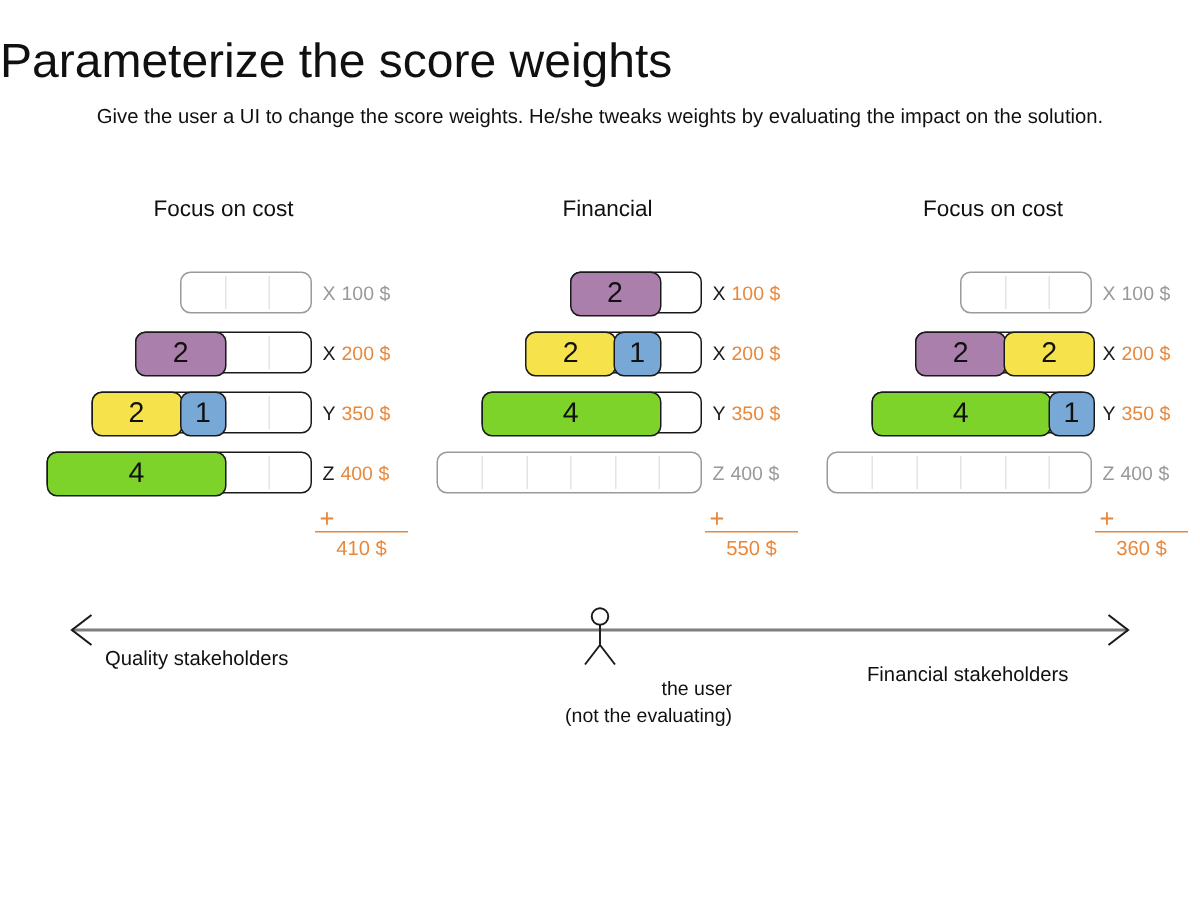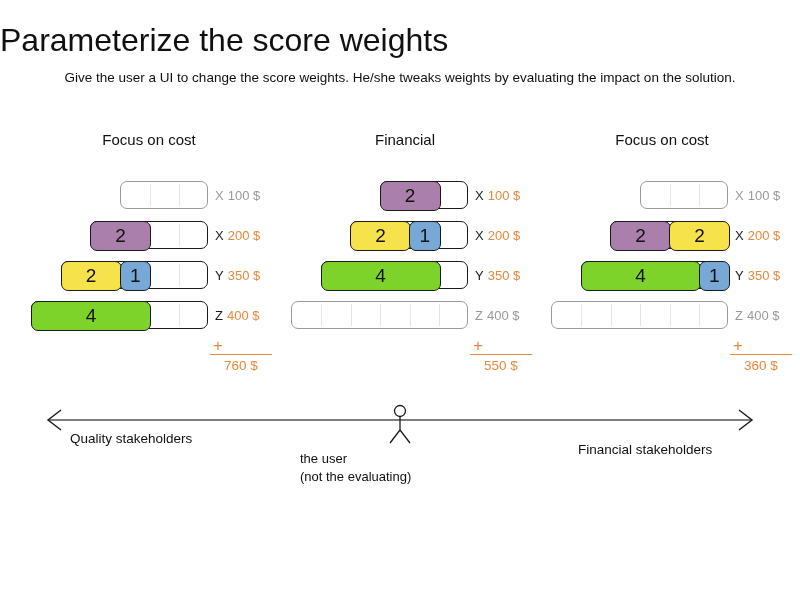--- a/index.html
+++ b/index.html
@@ -21,21 +21,21 @@
   }
   .row-label{position:absolute;display:flex;align-items:center;gap:4px;font-size:13px;white-space:nowrap;}
   .row-label .letter{color:#1a1a1a;}
   .row-label .price{color:var(--orange);}
   .row-label.muted .letter,.row-label.muted .price{color:var(--muted);}
   .total{position:absolute;width:62px;color:var(--orange);}
   .total .plus{font-size:17px;line-height:15px;margin-left:3px;}
   .total .line{border-top:1.5px solid var(--orange);margin-top:1px;}
   .total .amount{text-align:center;font-size:13.5px;margin-top:3px;}
   .axis-label{position:absolute;font-size:13.5px;color:#101010;white-space:nowrap;text-align:right;}
-  .user-label{position:absolute;left:300px;width:200px;text-align:left;font-size:13px;color:#101010;}
+  .user-label{position:absolute;left:288px;width:200px;text-align:right;font-size:13px;color:#101010;}
   #axis-svg{position:absolute;left:0;top:398px;}
 </style>
 </head>
 <body style="--orange: #e8883c; --muted: #999999;">
 
 <div class="title">Parameterize the score weights</div>
 <div class="subtitle">Give the user a UI to change the score weights. He/she tweaks weights by evaluating the impact on the solution.</div>
 
 <div id="panels">
     <div class="panel-title" style="left: 39px;">Focus on cost</div>
@@ -77,21 +77,21 @@
       <div class="divider" style="left: 147px;"></div>
       <div class="segment" style="left: -1px; top: -1px; width: 120px; height: 30px; background: rgb(126, 211, 43);">4</div>
     </div>
     <div class="row-label" style="left: 215px; top: 301px; height: 28px;">
       <div class="letter">Z</div>
       <div class="price">400 $</div>
     </div>
     <div class="total" style="left: 210px; top: 338px;">
       <div class="plus">+</div>
       <div class="line"></div>
-      <div class="amount">760 $</div>
+      <div class="amount">410 $</div>
     </div>
     <div class="panel-title" style="left: 295px;">Financial</div>
     <div class="row-box filled" style="left: 379.5px; top: 181px; width: 88.5px; height: 28px;">
       <div class="divider" style="left: 29px;"></div>
       <div class="divider" style="left: 58.5px;"></div>
       <div class="segment" style="left: -1px; top: -1px; width: 61px; height: 30px; background: rgb(171, 127, 171);">2</div>
     </div>
     <div class="row-label" style="left: 475px; top: 181px; height: 28px;">
       <div class="letter">X</div>
       <div class="price">100 $</div>

